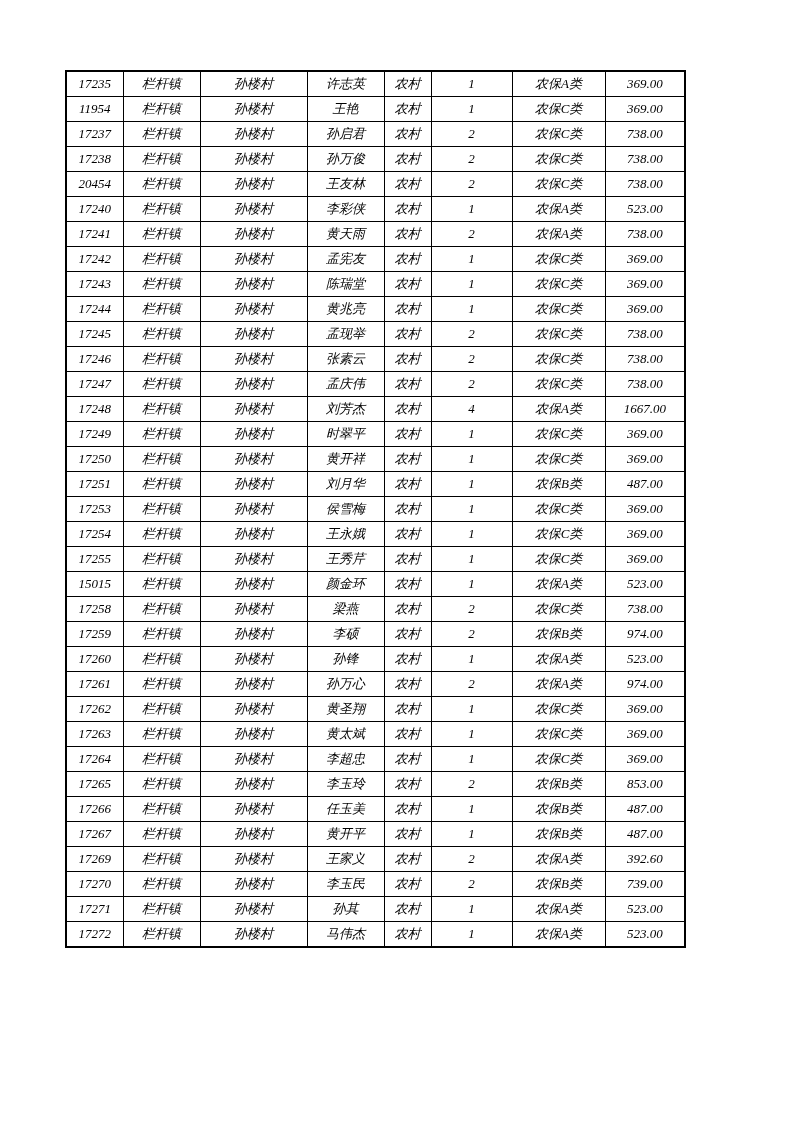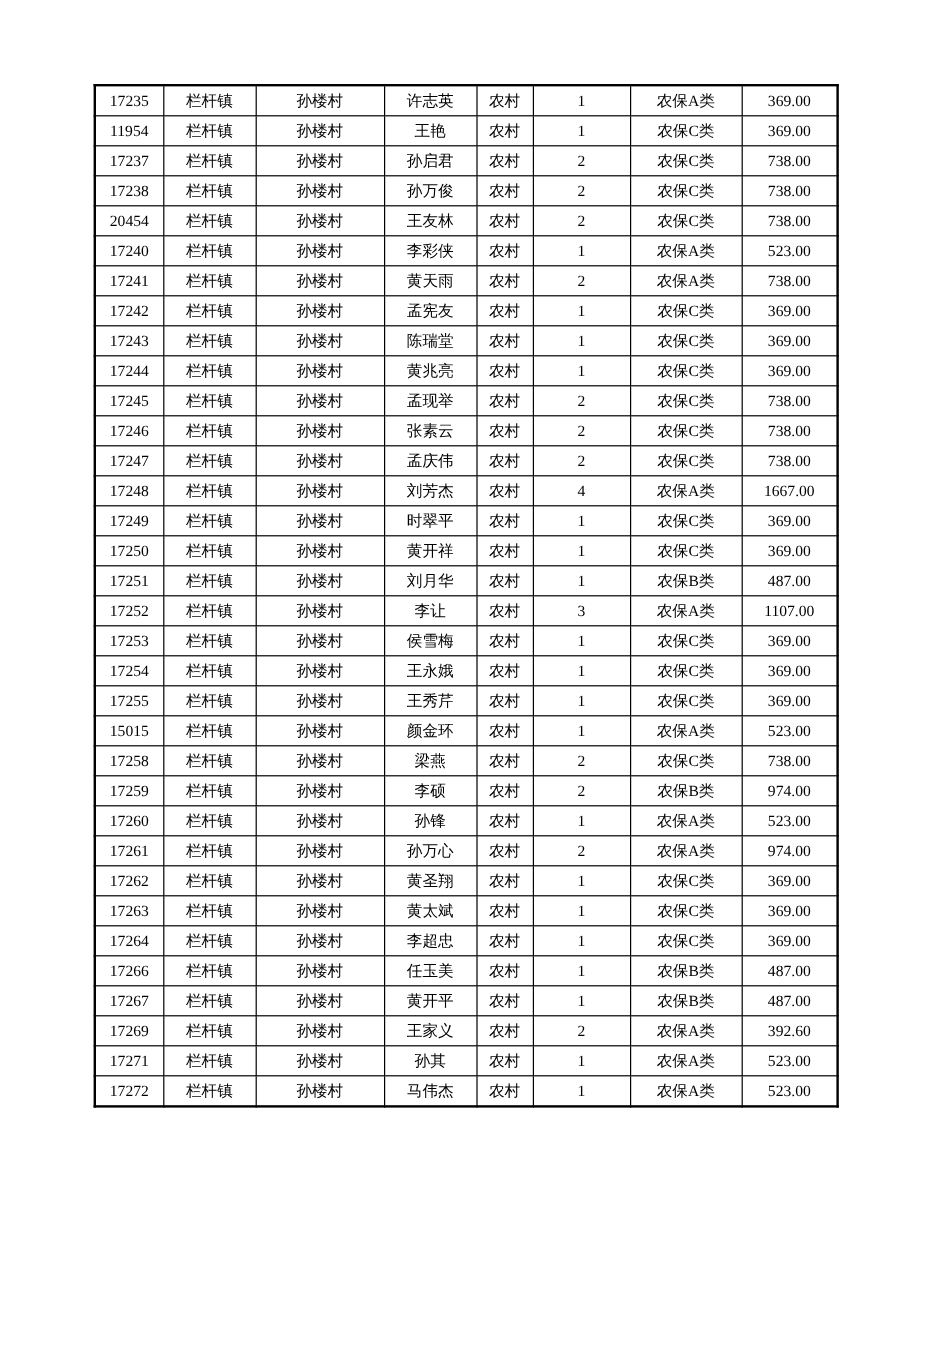--- a/index.html
+++ b/index.html
@@ -14,26 +14,27 @@
     font-family: "Liberation Serif", "DejaVu Serif", serif;
     color: #000000;
   }
   .page {
     position: absolute;
     inset: 0;
     background: #ffffff;
   }
   table.records {
     position: absolute;
-    left: 78px;
+    left: 65px;
     top: 70px;
     width: 620px;
     border-collapse: collapse;
     table-layout: fixed;
     border: 2px solid #000000;
+    font-style: italic;
   }
   table.records td {
     border: 1px solid #000000;
     height: 24px;
     padding: 0 2px;
     text-align: center;
     vertical-align: middle;
     font-size: 13px;
     line-height: 24px;
     color: #000000;
@@ -229,30 +230,20 @@
           <td>17251</td>
           <td>栏杆镇</td>
           <td>孙楼村</td>
           <td>刘月华</td>
           <td>农村</td>
           <td>1</td>
           <td>农保B类</td>
           <td>487.00</td>
         </tr>
         <tr>
-          <td>17252</td>
-          <td>栏杆镇</td>
-          <td>孙楼村</td>
-          <td>李让</td>
-          <td>农村</td>
-          <td>3</td>
-          <td>农保A类</td>
-          <td>1107.00</td>
-        </tr>
-        <tr>
           <td>17253</td>
           <td>栏杆镇</td>
           <td>孙楼村</td>
           <td>侯雪梅</td>
           <td>农村</td>
           <td>1</td>
           <td>农保C类</td>
           <td>369.00</td>
         </tr>
         <tr>
@@ -349,20 +340,30 @@
           <td>17264</td>
           <td>栏杆镇</td>
           <td>孙楼村</td>
           <td>李超忠</td>
           <td>农村</td>
           <td>1</td>
           <td>农保C类</td>
           <td>369.00</td>
         </tr>
         <tr>
+          <td>17265</td>
+          <td>栏杆镇</td>
+          <td>孙楼村</td>
+          <td>李玉玲</td>
+          <td>农村</td>
+          <td>2</td>
+          <td>农保B类</td>
+          <td>853.00</td>
+        </tr>
+        <tr>
           <td>17266</td>
           <td>栏杆镇</td>
           <td>孙楼村</td>
           <td>任玉美</td>
           <td>农村</td>
           <td>1</td>
           <td>农保B类</td>
           <td>487.00</td>
         </tr>
         <tr>
@@ -377,20 +378,30 @@
         </tr>
         <tr>
           <td>17269</td>
           <td>栏杆镇</td>
           <td>孙楼村</td>
           <td>王家义</td>
           <td>农村</td>
           <td>2</td>
           <td>农保A类</td>
           <td>392.60</td>
+        </tr>
+        <tr>
+          <td>17270</td>
+          <td>栏杆镇</td>
+          <td>孙楼村</td>
+          <td>李玉民</td>
+          <td>农村</td>
+          <td>2</td>
+          <td>农保B类</td>
+          <td>739.00</td>
         </tr>
         <tr>
           <td>17271</td>
           <td>栏杆镇</td>
           <td>孙楼村</td>
           <td>孙其</td>
           <td>农村</td>
           <td>1</td>
           <td>农保A类</td>
           <td>523.00</td>

